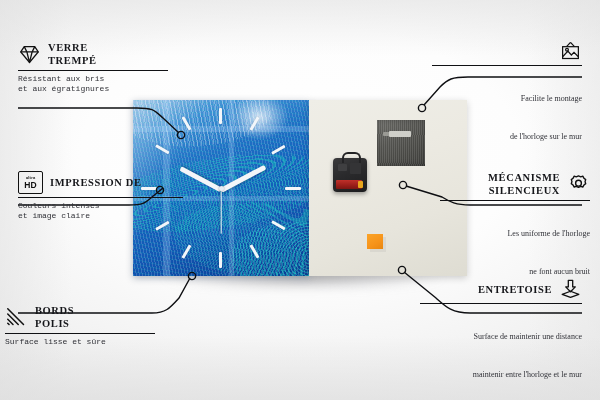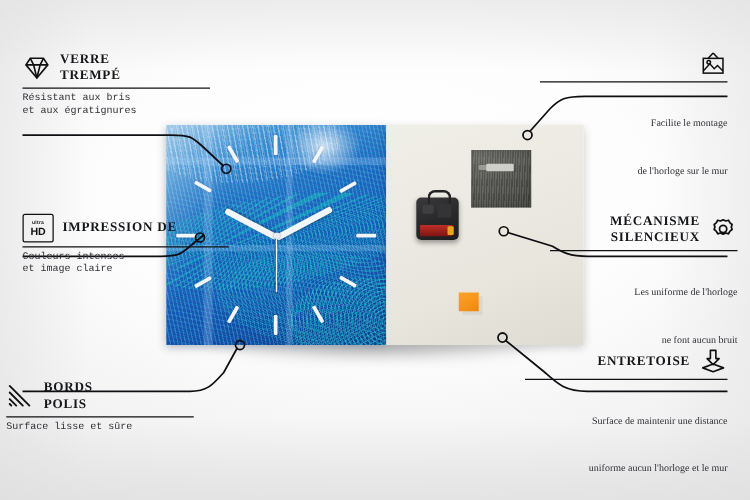--- a/index.html
+++ b/index.html
@@ -309,15 +309,15 @@
         <svg viewBox="0 0 26 24">
             <g fill="none" stroke="currentColor" stroke-width="1.5" stroke-linejoin="round">
           <path d="M10.5 1.5 L15.5 1.5 L15.5 9 L18.5 9 L13 14.5 L7.5 9 L10.5 9 Z"></path>
           <path d="M13 14 L22.5 17.5 L13 21 L3.5 17.5 Z"></path>
         </g>
           </svg>
       </span>
     </div>
     <div class="rule"></div>
     <div class="desc">Surface de maintenir une distance</div>
-    <div class="desc">uniforme aucun l'horloge et le mur</div>
+    <div class="desc">maintenir entre l'horloge et le mur</div>
   </div>
 </div>
 
 </body></html>

